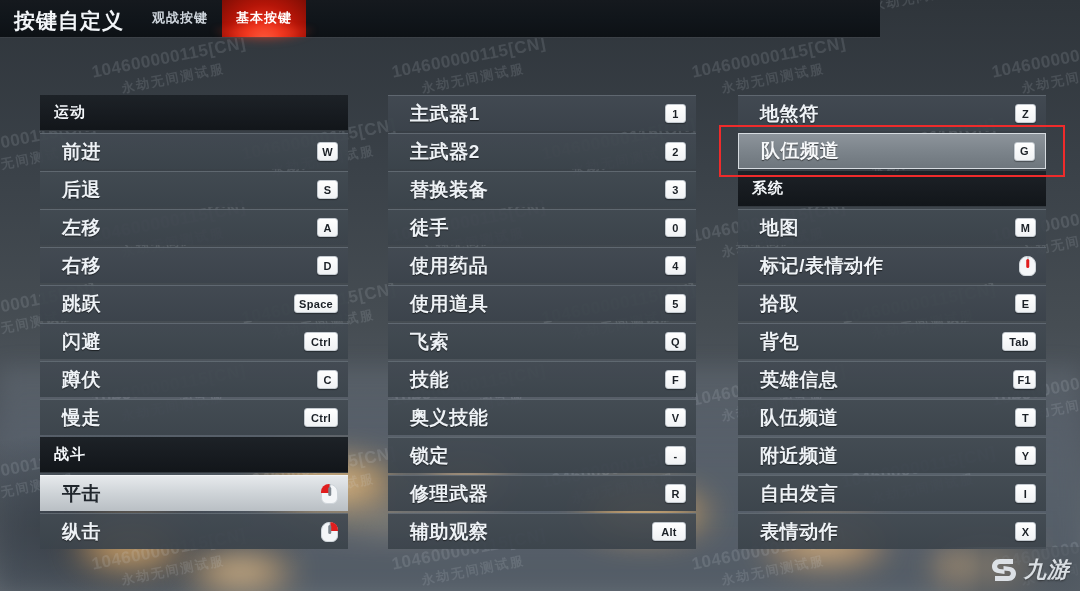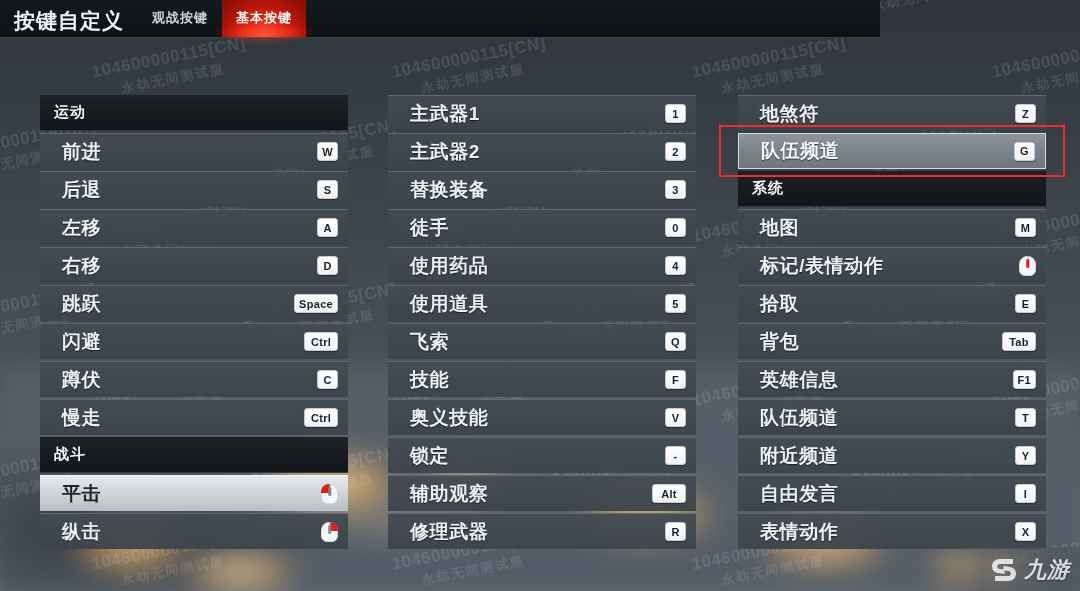--- a/index.html
+++ b/index.html
@@ -430,26 +430,26 @@
       </div>
       <div class="row">
         <span class="label">奥义技能</span>
         <span class="key">V</span>
       </div>
       <div class="row">
         <span class="label">锁定</span>
         <span class="key">-</span>
       </div>
       <div class="row">
+        <span class="label">修理武器</span>
+        <span class="key">R</span>
+      </div>
+      <div class="row">
         <span class="label">辅助观察</span>
         <span class="key wide">Alt</span>
-      </div>
-      <div class="row">
-        <span class="label">修理武器</span>
-        <span class="key">R</span>
       </div>
     </div>
   <div class="col" id="col3">
       <div class="row">
         <span class="label">地煞符</span>
         <span class="key">Z</span>
       </div>
       <div class="row highlighted">
         <span class="label">队伍频道</span>
         <span class="key">G</span>

